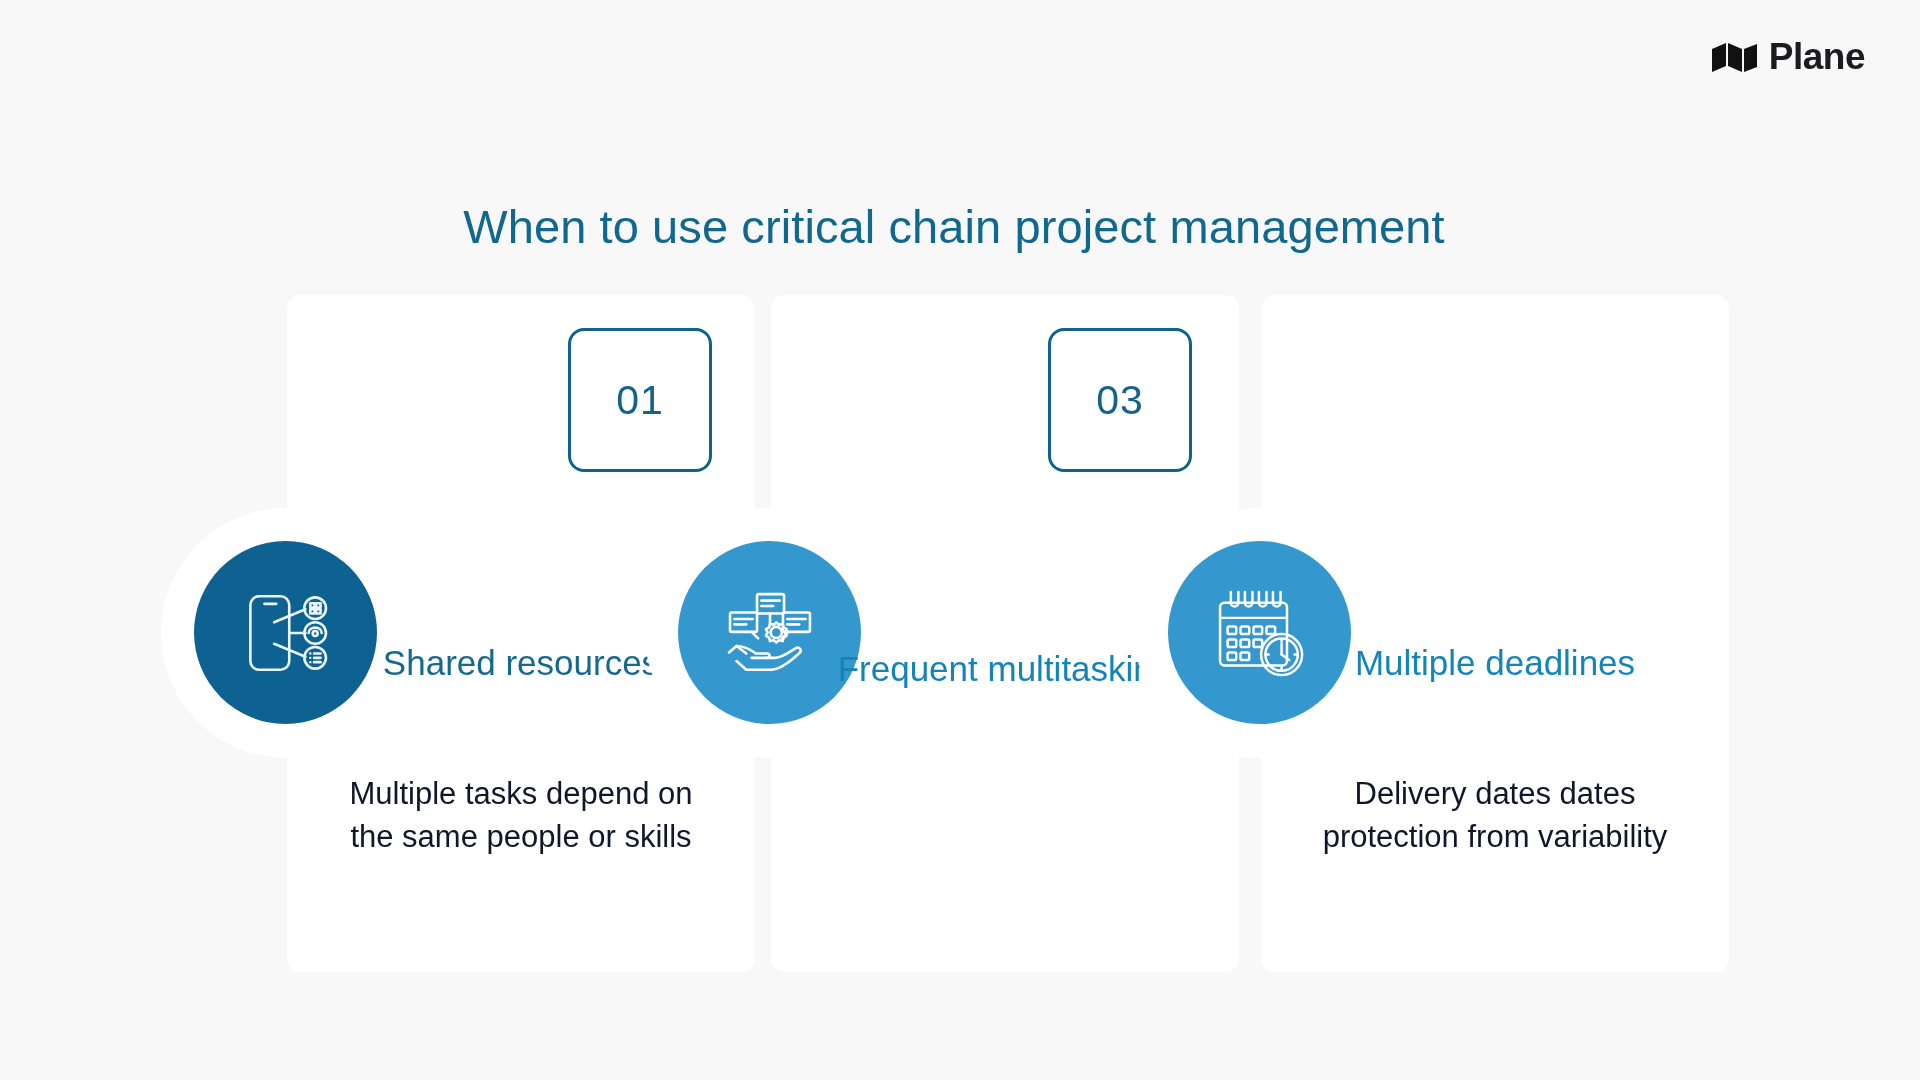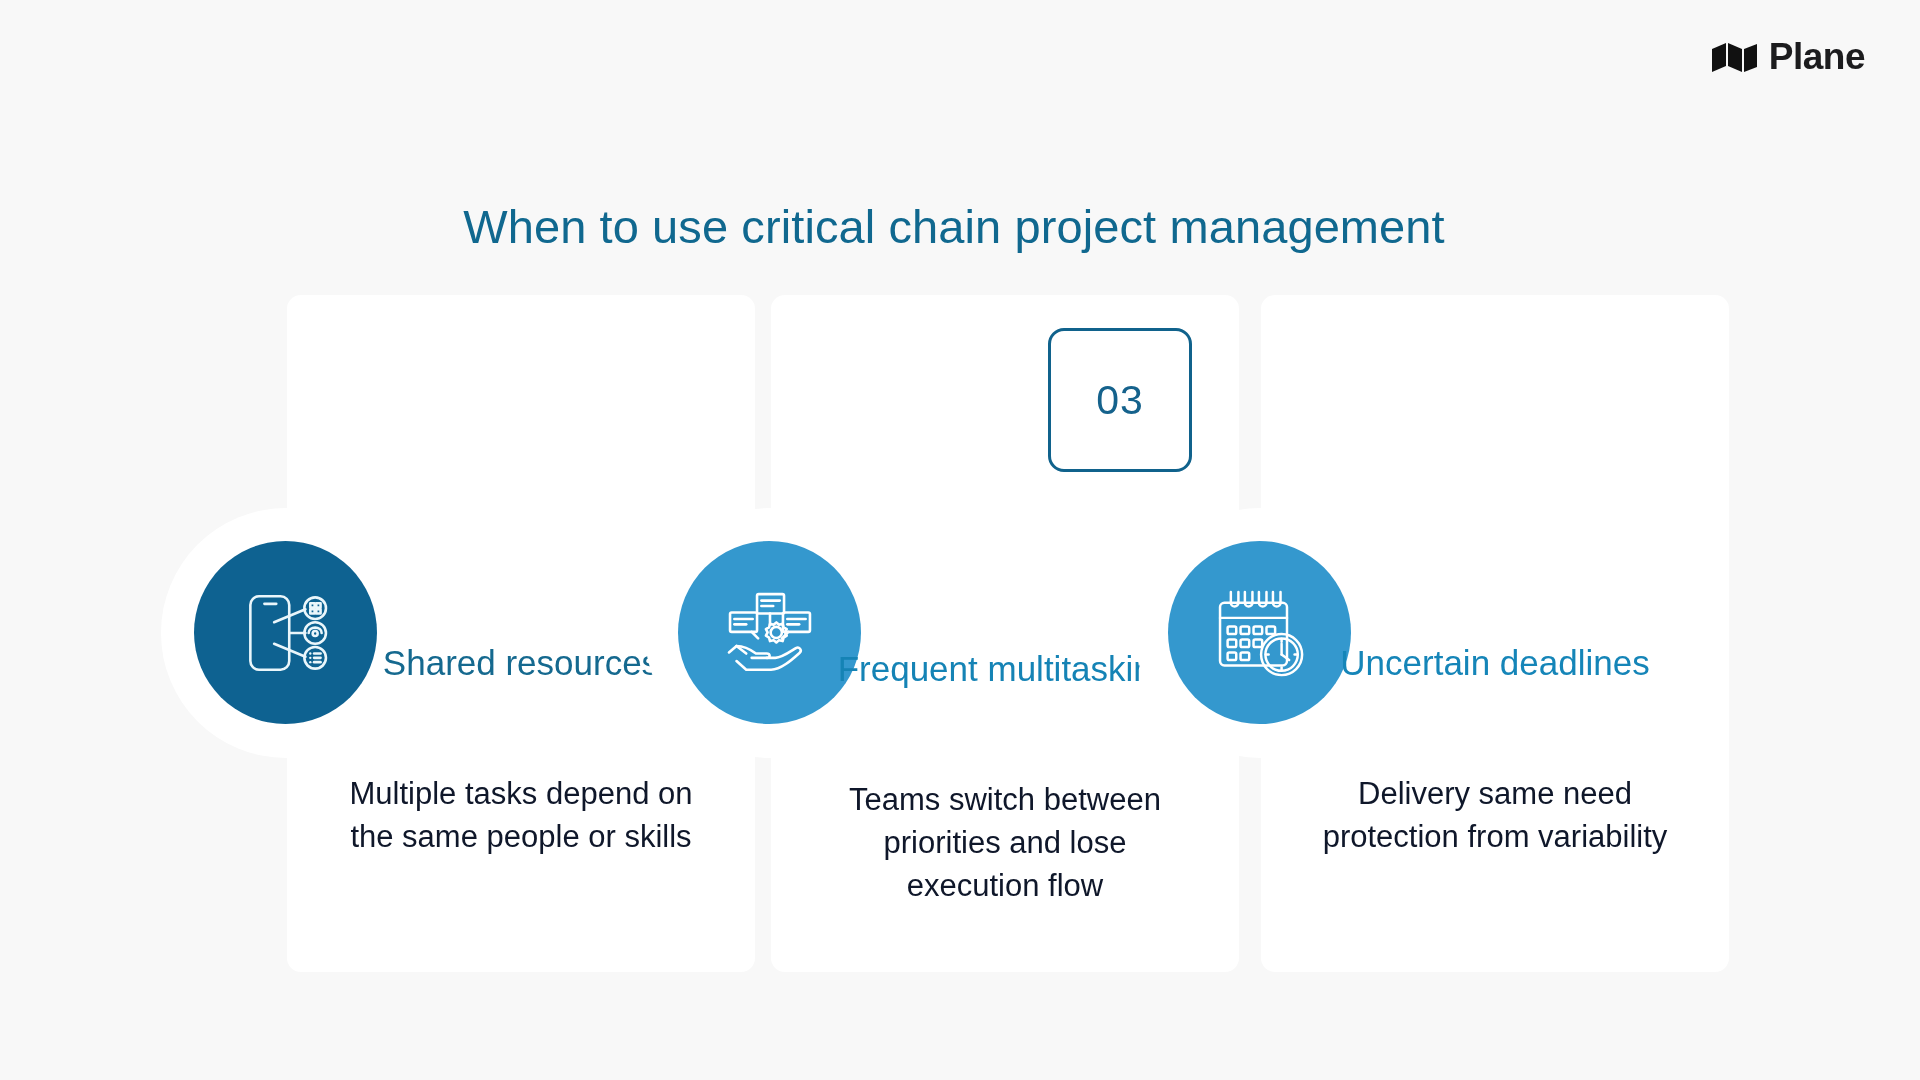--- a/index.html
+++ b/index.html
@@ -174,20 +174,21 @@
     </svg>
   </span>
   <span class="brand-name">Plane</span>
 </div>
 
 <h1 class="page-title">When to use critical chain project management</h1>
 
 <div class="cards">
 
   <div class="card c1">
+    <div class="num-badge">01</div>
 
     <div class="icon-wrap">
       <div class="icon-halo"></div>
       <div class="icon-circle" style="background:#0e6291">
         <span>
           <svg viewBox="0 0 100 100" xmlns="http://www.w3.org/2000/svg" fill="none" stroke="#eaf6fb" stroke-width="2.4" stroke-linecap="round" stroke-linejoin="round">
             <rect x="17" y="16" width="36" height="68" rx="8"></rect>
             <line x1="30" y1="23" x2="41" y2="23"></line>
             <line x1="53" y1="50" x2="68" y2="50"></line>
             <line x1="39" y1="40" x2="68" y2="28"></line>
@@ -240,21 +241,20 @@
             <circle cx="55.8" cy="49.5" r="5.2"></circle>
             <path d="M12 68l7-6 9 7"></path>
             <path d="M19 62c7 0 14 4 18 7h10c3 0 4 4 0 4H33"></path>
             <path d="M47 73h8c6 0 14-6 19-9 3-1.8 6 2 3.5 4.3C70 75 60 84 51 84H28l-9-8"></path>
           </svg>
         </span>
       </div>
     </div>
 
     <div class="card-heading">Frequent multitasking</div>
-    <div class="card-body">Teams switch between priorities and lose execution flow</div>
   </div>
 
   <div class="card c3">
 
     <div class="icon-wrap">
       <div class="icon-halo"></div>
       <div class="icon-circle" style="background:#3498ce">
         <span>
           <svg viewBox="0 0 100 100" xmlns="http://www.w3.org/2000/svg" fill="none" stroke="#ffffff" stroke-width="2.3" stroke-linecap="round" stroke-linejoin="round">
             <rect x="13" y="22" width="62" height="58" rx="4"></rect>
@@ -278,17 +278,17 @@
             <line x1="70" y1="70" x2="77" y2="75"></line>
             <line x1="70" y1="55.5" x2="70" y2="58"></line>
             <line x1="70" y1="82" x2="70" y2="84.5"></line>
             <line x1="55.5" y1="70" x2="58" y2="70"></line>
             <line x1="82" y1="70" x2="84.5" y2="70"></line>
           </svg>
         </span>
       </div>
     </div>
 
-    <div class="card-heading">Uncertain deadlines</div>
-    <div class="card-body">Delivery same need protection from variability</div>
+    <div class="card-heading">Multiple deadlines</div>
+    <div class="card-body">Delivery dates dates protection from variability</div>
   </div>
 
 </div>
 
 </body></html>

